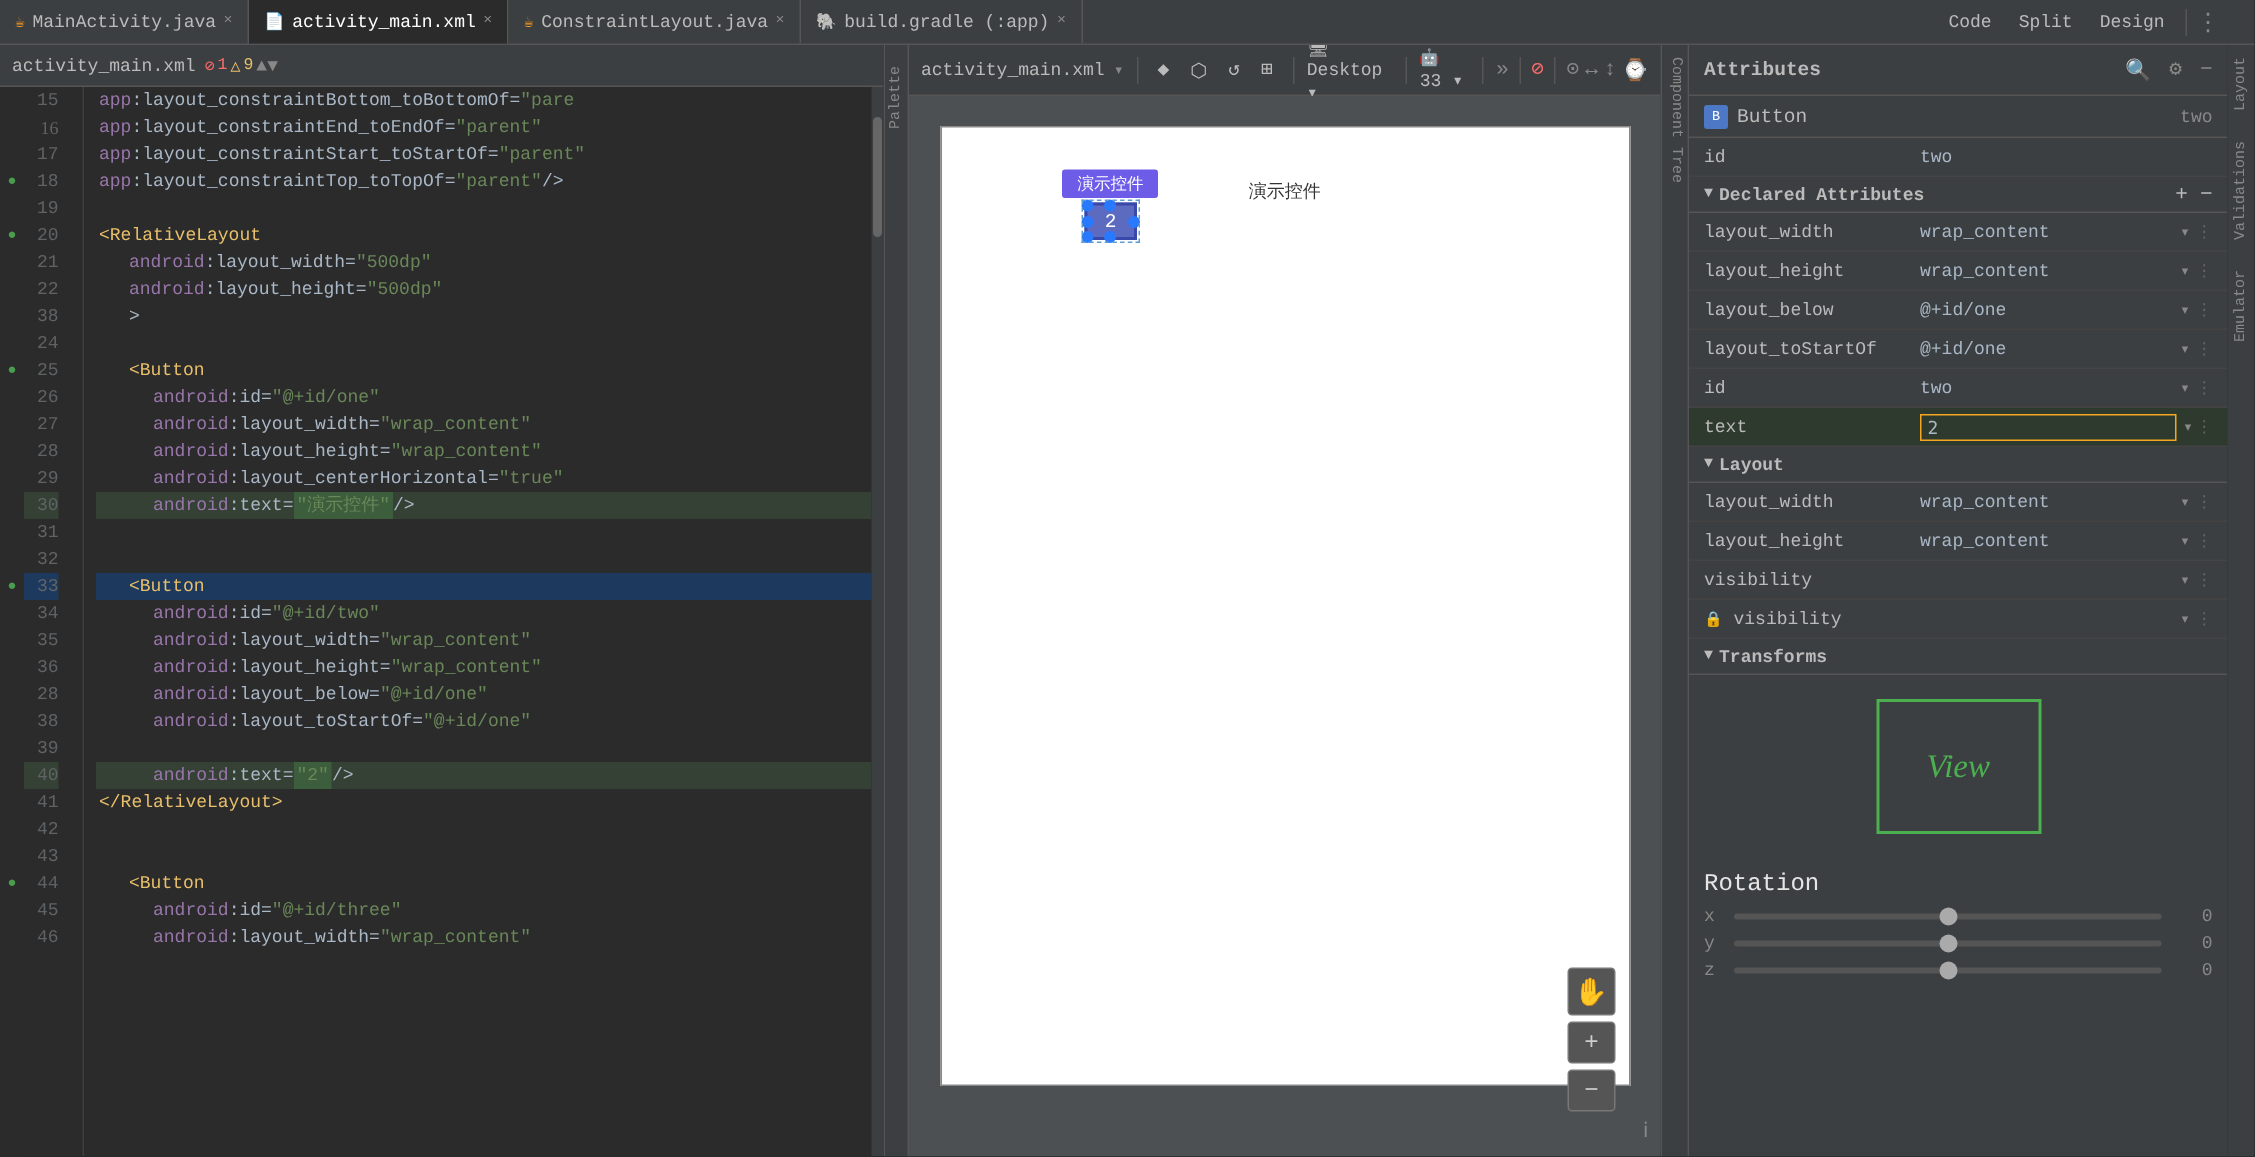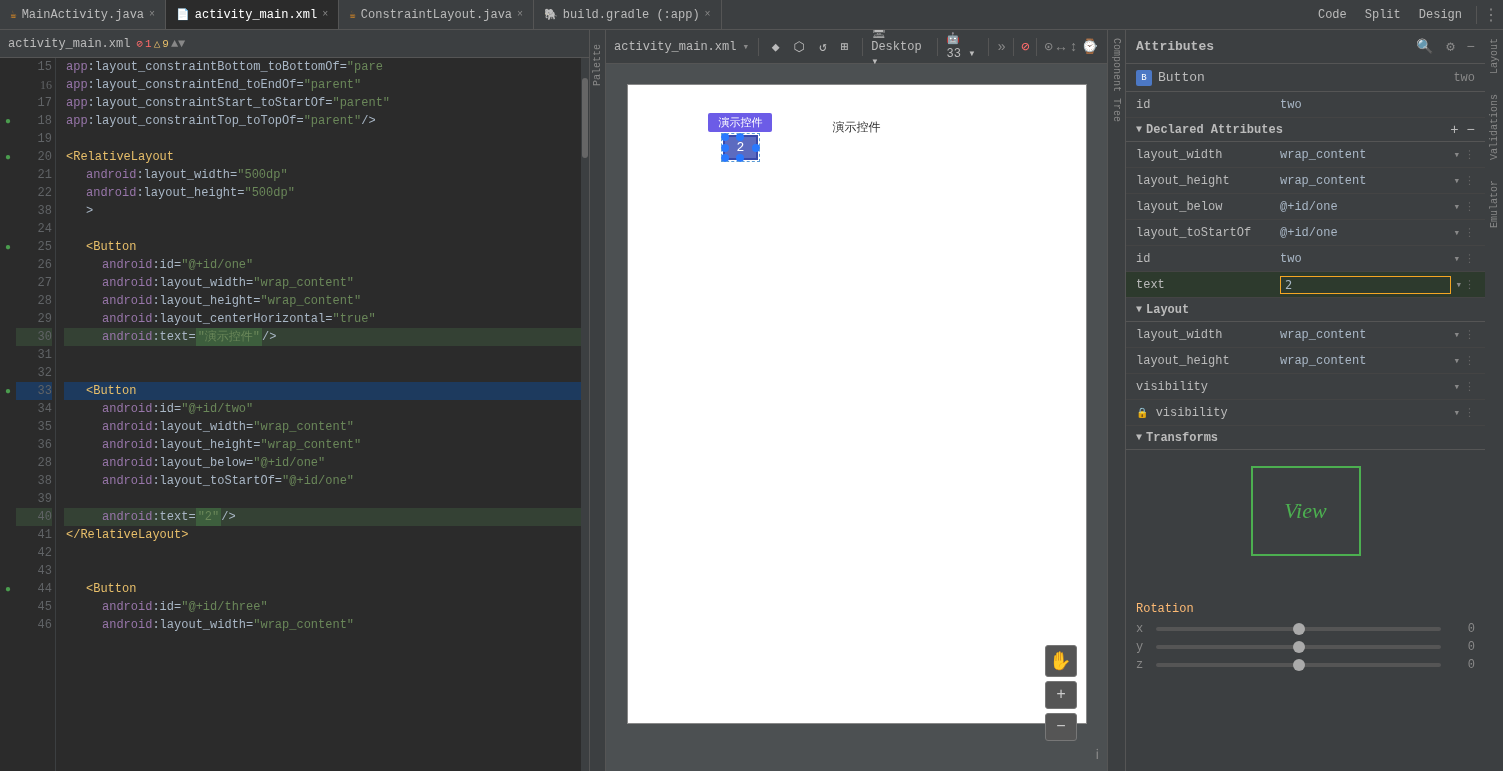--- a/index.html
+++ b/index.html
@@ -69,21 +69,21 @@
       flex: 1;
       overflow: hidden;
       display: flex;
     }
 
     .line-numbers {
       width: 40px;
       background: #2b2b2b;
       padding-top: 0;
       text-align: right;
-      padding-right: 3px;
+      padding-right: 16px;
       font-size: 12px;
       color: #606366;
       line-height: 18px;
       flex-shrink: 0;
       user-select: none;
       border-right: 1px solid #3c3f41;
       overflow: hidden;
     }
 
     .code-lines {
@@ -302,24 +302,23 @@
       color: #4caf50;
       font-style: italic;
       font-family: serif;
     }
 
     
     .rotation-section {
       padding: 8px 10px;
     }
     .rotation-title {
-      font-size: 12px;
-      color: #fdba74;
+      font-size: 16px;
+      color: #e5e5e5;
       margin-bottom: 6px;
-      margin-top: 22px;
     }
     .rotation-row {
       display: flex;
       align-items: center;
       margin-bottom: 4px;
       gap: 6px;
     }
     .rotation-label {
       width: 14px;
       font-size: 12px;
@@ -409,21 +408,21 @@
     <span style="color:#f89820; font-size:11px;">☕</span>
     <span>ConstraintLayout.java</span>
     <span class="close-btn">×</span>
   </div>
   <div class="tab">
     <span style="color:#a9b7c6; font-size:11px;">🐘</span>
     <span>build.gradle (:app)</span>
     <span class="close-btn">×</span>
   </div>
 
-  <div style="margin-left:auto; display:flex; align-items:center; gap:2px; padding-right:4px;">
+  <div style="margin-left:auto; display:flex; align-items:center; gap:2px; padding-right:23px;">
     <div class="toolbar-btn">Code</div>
     <div class="toolbar-btn">Split</div>
     <div class="toolbar-btn">Design</div>
     <div style="width:1px; height:18px; background:#555; margin:0 4px;"></div>
     <div style="font-size:16px; color:#888; cursor:pointer;">⋮</div>
   </div>
 </div>
 
 <div class="main-area">
 

